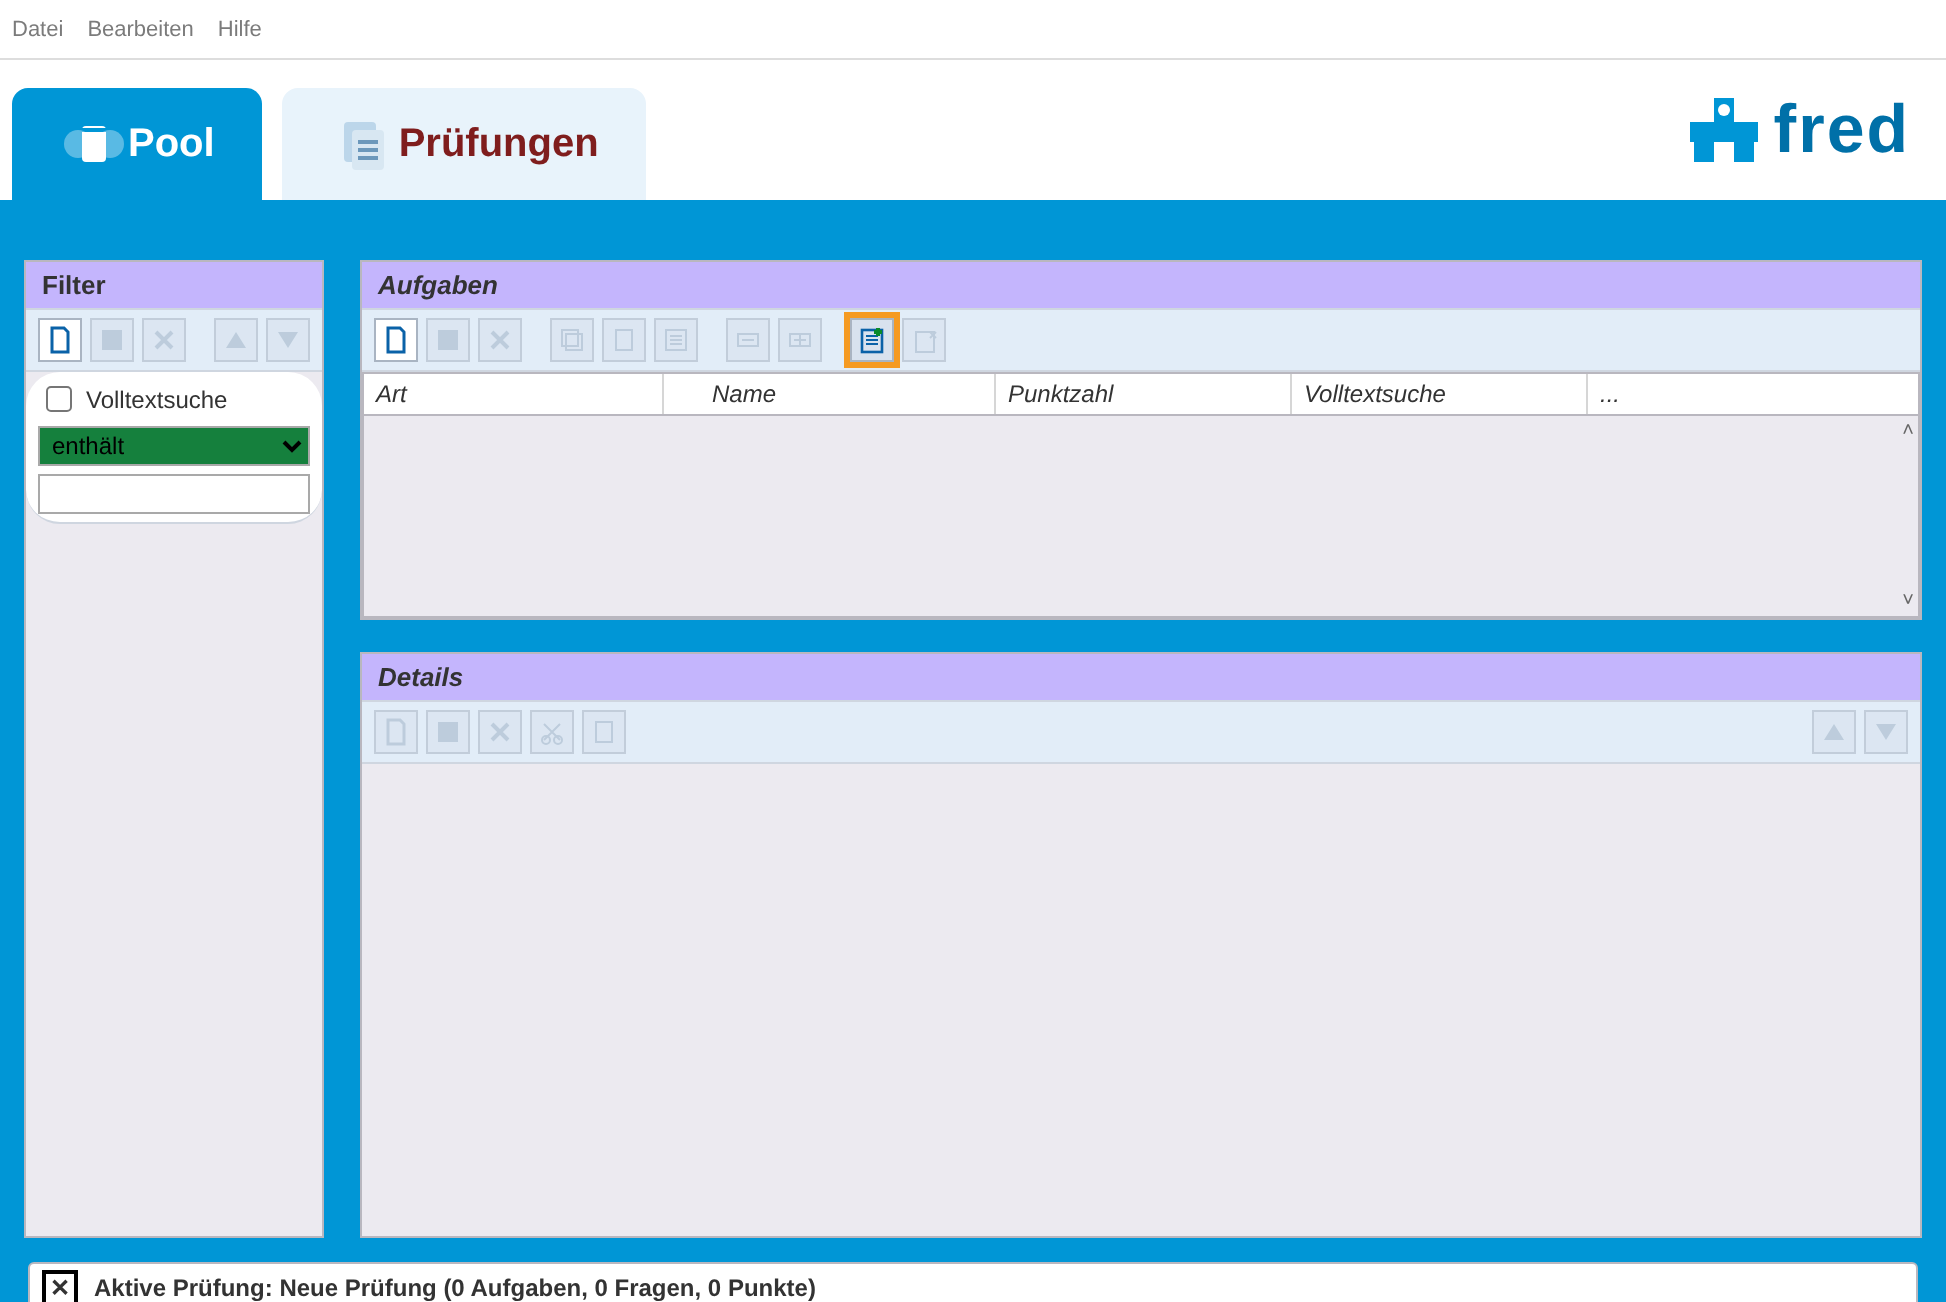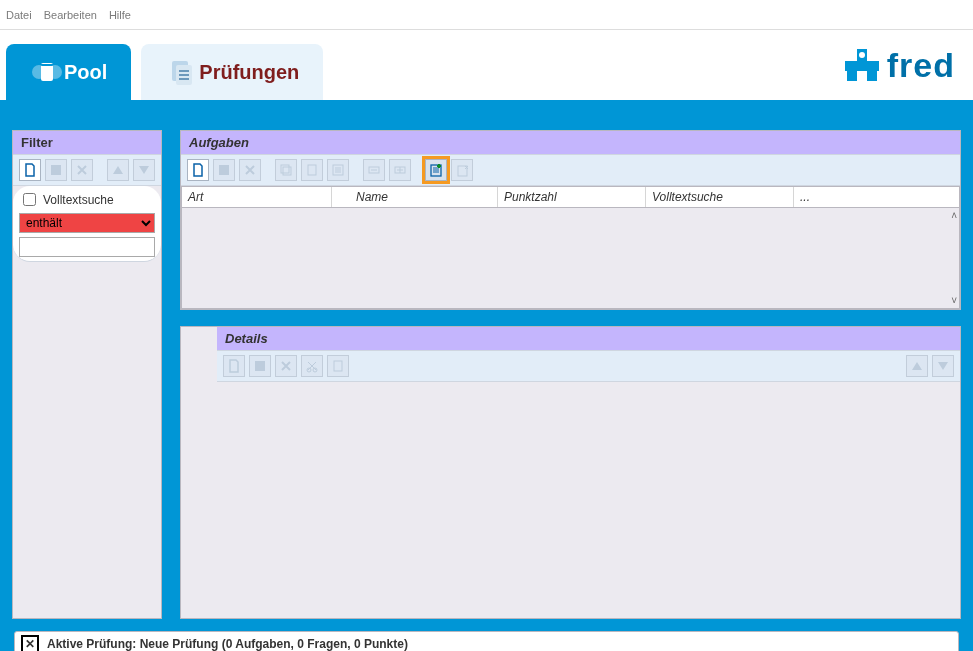--- a/index.html
+++ b/index.html
@@ -24,38 +24,38 @@
   .tbtn { width: 22px; height: 22px; border: 1px solid #a9b4c2; background: #d8e2ee; display: inline-flex; align-items: center; justify-content: center; cursor: pointer; }
   .tbtn.primary { background: #fff; }
   .tbtn.disabled { opacity: .55; cursor: default; }
   .tbtn.highlight { outline: 3px solid #f59a22; outline-offset: 0; }
   .tbtn svg { pointer-events: none; }
   .sep { width: 6px; }
 
   .left { width: 150px; }
   .rightcol { flex: 1; display: flex; flex-direction: column; gap: 16px; font-style: italic; }
   .aufgaben { flex: 0 0 180px; }
-  .details { flex: 1; padding-left: 36px; }
+  .details { flex: 1; }
 
   .table-head { display: flex; background: #fff; border: 1px solid #b9b7bf; font-size: 12px; }
   .th { padding: 3px 6px; border-right: 1px solid #d6d6d6; }
   .th-art { width: 150px; }
   .th-name { width: 148px; margin-left: 18px; }
   .th-pz { width: 148px; }
   .th-az { width: 148px; }
   .th-ak { flex: 1; }
   .th-more { width: 18px; text-align: center; border-right: none; cursor: pointer; }
   .table-body { flex: 1; background: #eceaf0; border: 1px solid #b9b7bf; border-top: none; position: relative; }
   .scroll-up, .scroll-dn { position: absolute; right: 2px; font-size: 10px; color: #666; cursor: pointer; }
   .scroll-up { top: 2px; }
   .scroll-dn { bottom: 2px; }
 
   .filter-body { padding: 4px 6px; display: flex; flex-direction: column; gap: 4px; background: #fff; border-bottom: 1px solid #cfd6e0; border-radius: 17px; }
   .chk-row { display: flex; align-items: center; gap: 4px; }
-  .select, .txt { width: 100%; font-size: 12px; height: 20px; border: 1px solid #a9a9a9; background: #ef4444; }
+  .select, .txt { width: 100%; font-size: 12px; height: 20px; border: 1px solid #a9a9a9; background: #15803d; }
   .select { padding: 1px 2px; }
   .txt { background: #fff; padding: 2px 4px; }
   .left .filler { flex: 1; background: #eceaf0; }
 
   .statusbar { position: absolute; left: 14px; right: 14px; bottom: 10px; height: 26px; background: #fff; border: 1px solid #b9b7bf; border-radius: 3px; display: flex; align-items: center; gap: 8px; padding: 0 6px; font-size: 12px; }
   .statusbar .xbox { width: 18px; height: 18px; border: 2px solid #000; display: inline-flex; align-items: center; justify-content: center; font-weight: bold; font-size: 12px; }
   .statusbar b { font-weight: bold; }
 
   .details .dtoolbar { background: #e2edf8; padding: 4px 6px; display: flex; align-items: center; gap: 4px; border-bottom: 1px solid #cfd6e0; }
   .details .spacer { flex: 1; }

